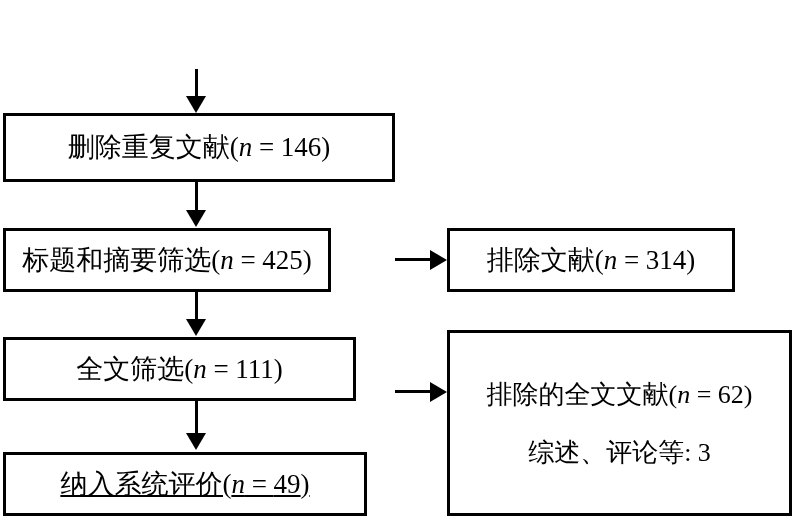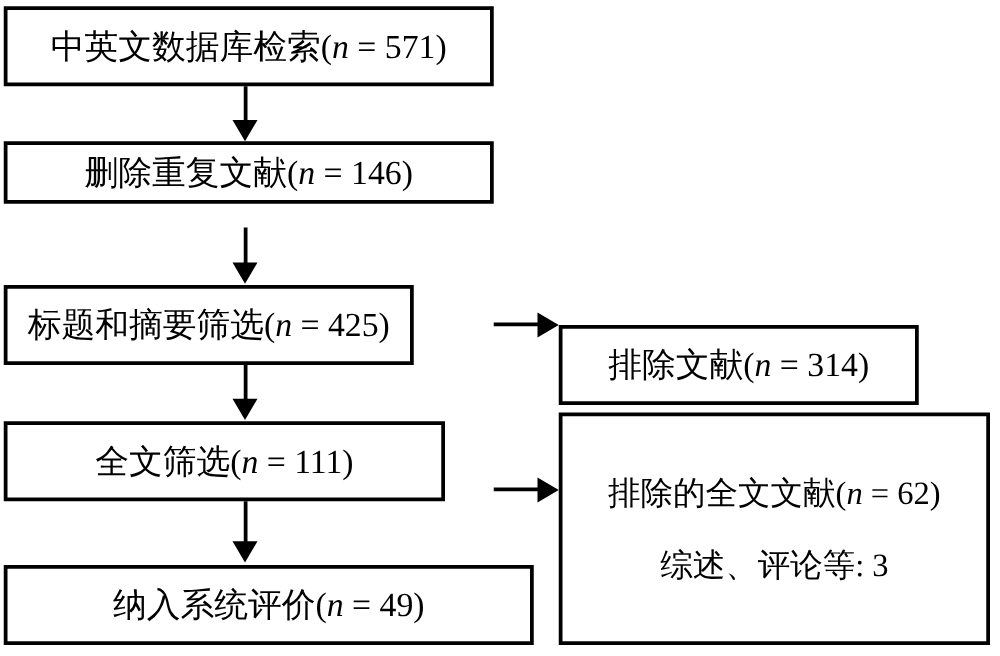--- a/index.html
+++ b/index.html
@@ -71,51 +71,46 @@
     border-top: 10px solid transparent;
     border-bottom: 10px solid transparent;
     border-left: 17px solid #000000;
   }
 </style>
 </head>
 <body>
 
 <div id="flow-root">
 
-  <div class="node" style="left:3px; top:5px; width:392px; height:64px;">
-    <div class="node-text">
-      <span>中英文数据库检索(</span><span class="nvar">n</span><span> = </span><span>571</span><span>)</span>
-    </div>
-  </div>
 
-  <div class="node" style="left:3px; top:113px; width:392px; height:50px;">
+  <div class="node" style="left:3px; top:113px; width:392px; height:69px;">
     <div class="node-text">
       <span>删除重复文献(</span><span class="nvar">n</span><span> = </span><span>146</span><span>)</span>
     </div>
   </div>
 
   <div class="node" style="left:3px; top:228px; width:328px; height:64px;">
     <div class="node-text">
       <span>标题和摘要筛选(</span><span class="nvar">n</span><span> = </span><span>425</span><span>)</span>
     </div>
   </div>
 
   <div class="node" style="left:3px; top:337px; width:353px; height:64px;">
     <div class="node-text">
       <span>全文筛选(</span><span class="nvar">n</span><span> = </span><span>111</span><span>)</span>
     </div>
   </div>
 
-  <div class="node" style="left:3px; top:452px; width:424px; height:64px;">
+  <div class="node" style="left:3px; top:452px; width:364px; height:64px;text-decoration:underline;">
     <div class="node-text">
       <span>纳入系统评价(</span><span class="nvar">n</span><span> = </span><span>49</span><span>)</span>
     </div>
   </div>
 
-  <div class="node" style="left:447px; top:228px; width:288px; height:64px;margin-top:32px;">
+  <div class="node" style="left:447px; top:228px; width:288px; height:64px;">
     <div class="node-text">
       <span>排除文献(</span><span class="nvar">n</span><span> = </span><span>314</span><span>)</span>
     </div>
   </div>
 
   <div class="node multiline" style="left:447px; top:330px; width:345px; height:186px;">
     <div class="node-text">
       <span>排除的全文文献(</span><span class="nvar">n</span><span> = </span><span>62</span><span>)</span>
     </div>
     <div class="node-text">

